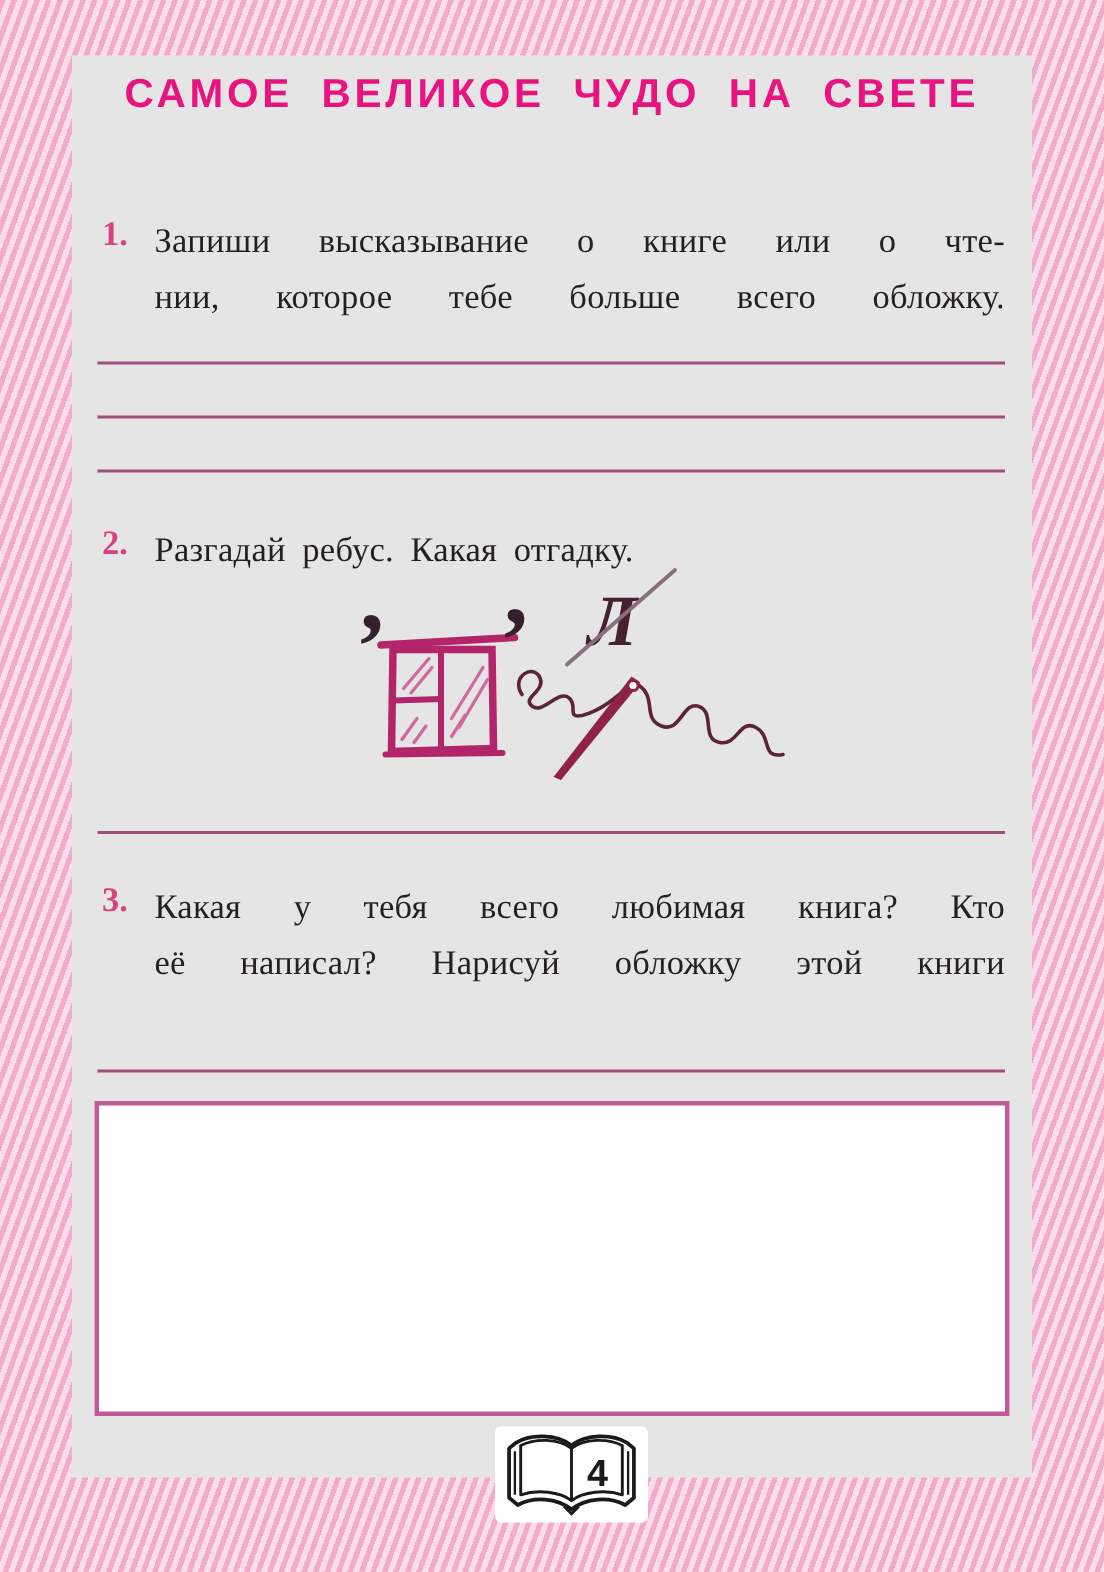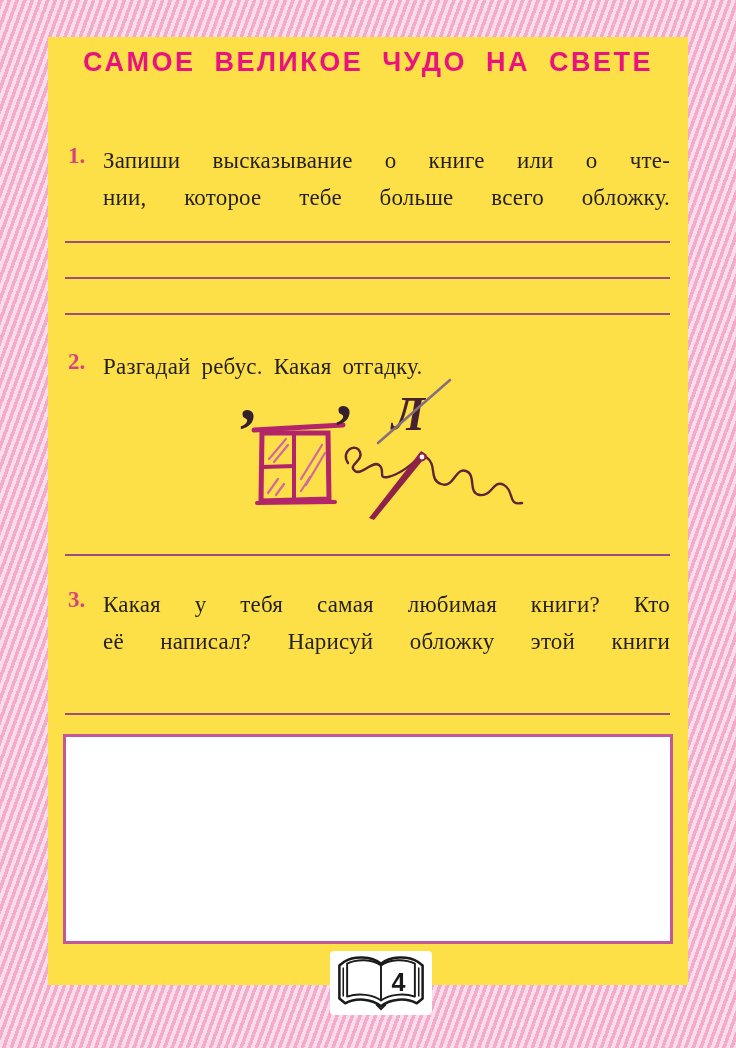--- a/index.html
+++ b/index.html
@@ -3,21 +3,21 @@
 <meta charset="utf-8">
 <style>
   html,body{margin:0;padding:0;}
   body{
     width:736px;height:1048px;position:relative;overflow:hidden;
     background:repeating-linear-gradient(110deg,#f2abca 0 3.5px,#fadcea 3.5px 7.2px);
     font-family:"Liberation Serif","DejaVu Serif",serif;
   }
   .panel{
     position:absolute;left:48px;top:37px;width:640px;height:948px;
-    background:#fde047;
+    background:#e5e5e5;
   }
   .title{
     position:absolute;top:10px;left:0;width:100%;text-align:center;
     font-family:"Liberation Sans","DejaVu Sans",sans-serif;
     font-weight:bold;font-size:27px;letter-spacing:2.5px;word-spacing:9px;
     color:#e9137f;white-space:nowrap;
   }
   .task{position:absolute;left:0;width:640px;}
   .task-num{
     position:absolute;left:20px;top:0;
@@ -105,21 +105,21 @@
       <polygon points="171,151 176,153 229,88 223,84" fill="#8e2248"></polygon>
       <circle cx="224" cy="90" r="3.4" fill="#ffffff" stroke="#8e2248" stroke-width="2"></circle>
     </g>
   </svg>
 
   <div class="wline" style="top:517px;"></div>
 
   <div class="task" style="top:550px;">
     <div class="task-num">3.</div>
     <div class="task-text">
-      <div class="just">Какая у тебя самая любимая книги? Кто</div>
+      <div class="just">Какая у тебя всего любимая книга? Кто</div>
       <div class="just">её написал? Нарисуй обложку этой книги</div>
     </div>
   </div>
 
   <div class="wline" style="top:676px;"></div>
 
   <div class="drawbox"></div>
 
 </div>
 

